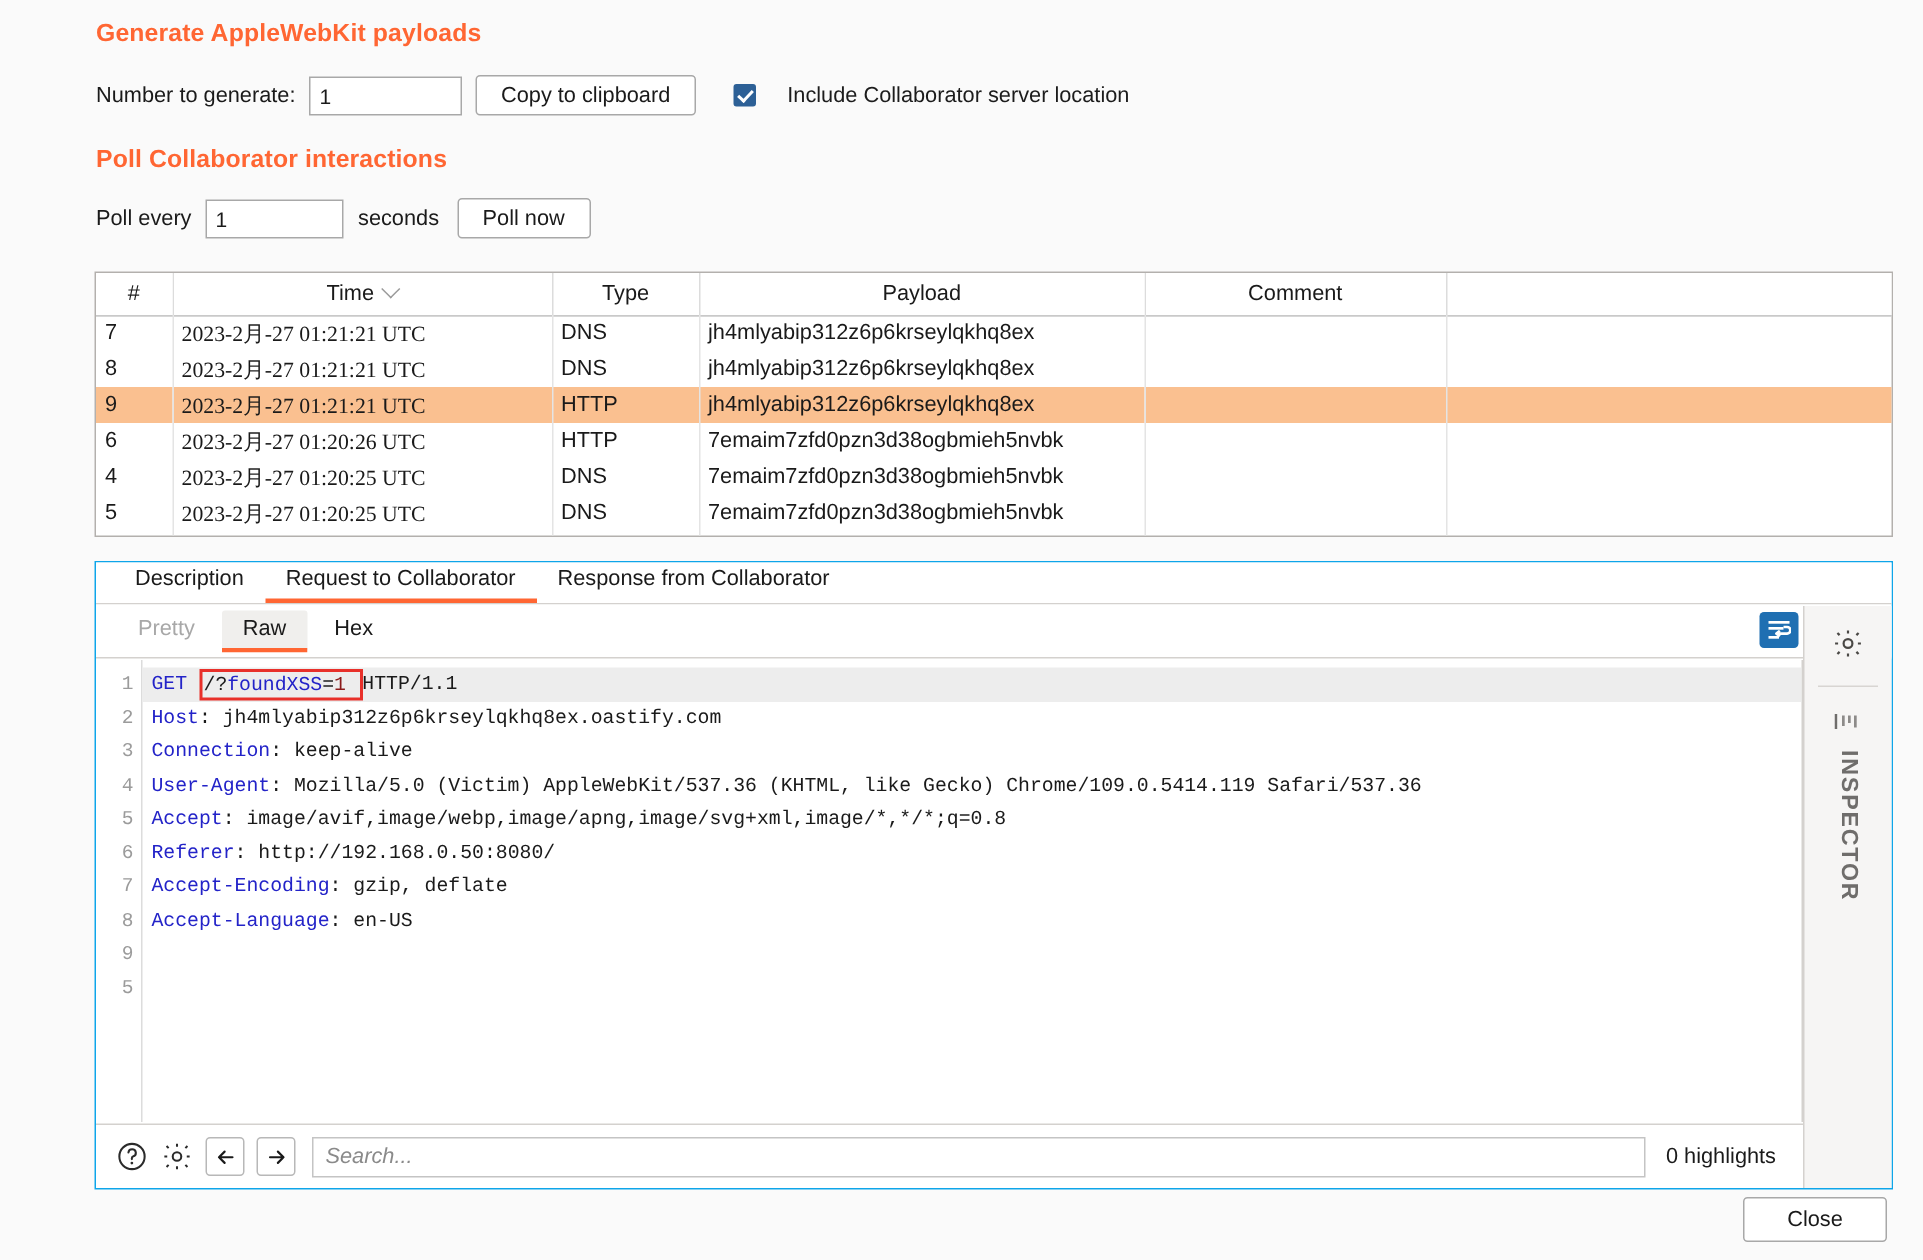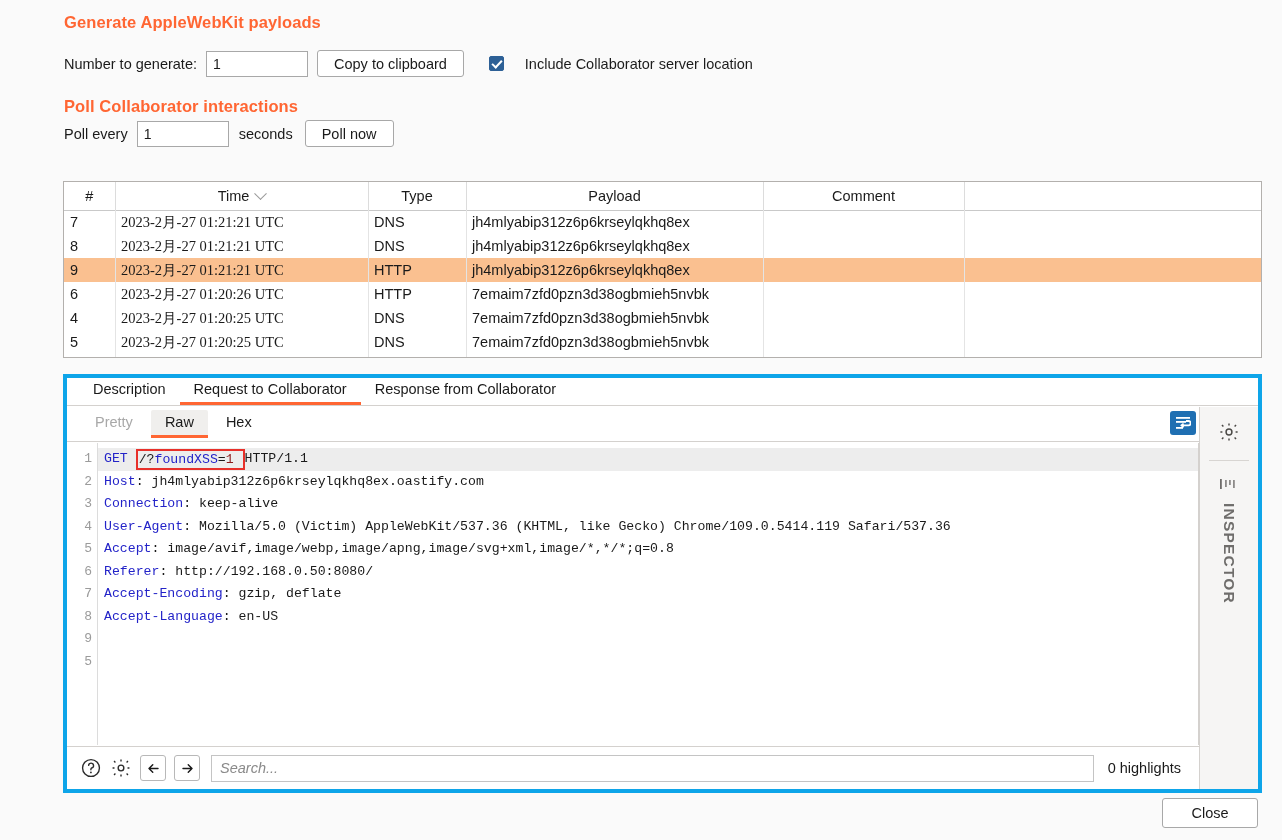--- a/index.html
+++ b/index.html
@@ -20,21 +20,21 @@
     font-weight: bold;
     font-size: 16.5px;
     letter-spacing: .1px;
   }
   #gen-title { position: absolute; left: 64px; top: 13px; }
   #poll-title { position: absolute; left: 64px; top: 97px; }
 
   
   .row { position: absolute; display: flex; align-items: center; }
   #gen-row { left: 64px; top: 50px; }
-  #poll-row { left: 64px; top: 120px; }
+  #poll-row { left: 64px; top: 132px; }
 
   .lbl { font-size: 14.5px; color: #1a1a1a; white-space: nowrap; }
 
   .txtinput {
     border: 1px solid #a8a8a8;
     background: #ffffff;
     height: 26px;
     padding: 0 6px;
     font-family: "Liberation Sans", sans-serif;
     font-size: 14px;
@@ -129,21 +129,21 @@
     top: 28px; bottom: 0;
     width: 1px;
     background: #e4e4e4;
   }
 
   
   #msg-panel {
     position: absolute;
     left: 63px; top: 374px;
     width: 1199px; height: 419px;
-    border: 4px solid #0ea5e9;
+    border: 1px solid #0ea5e9;
     background: #ffffff;
   }
   #toptabs {
     height: 28px;
     display: flex;
     align-items: flex-end;
     border-bottom: 1px solid #d4d1ce;
     background: #ffffff;
     padding-left: 12px;
   }

